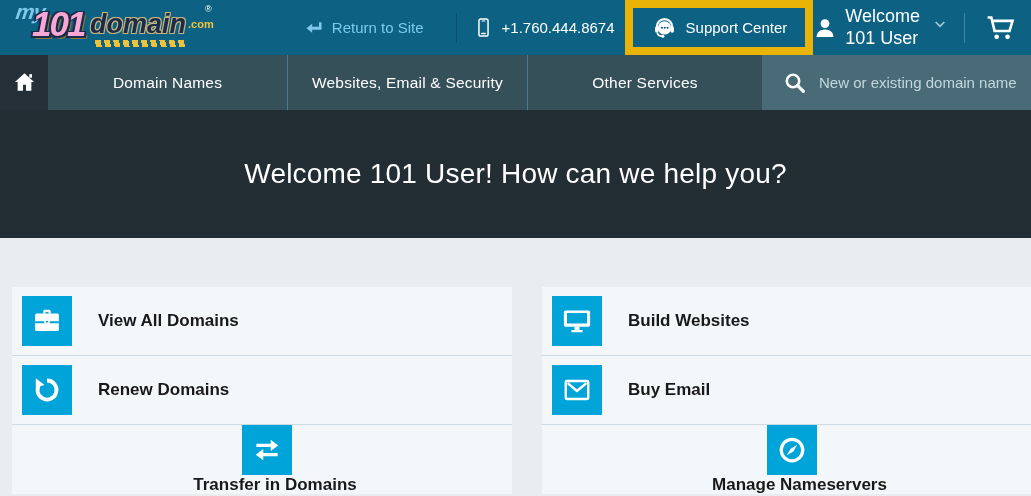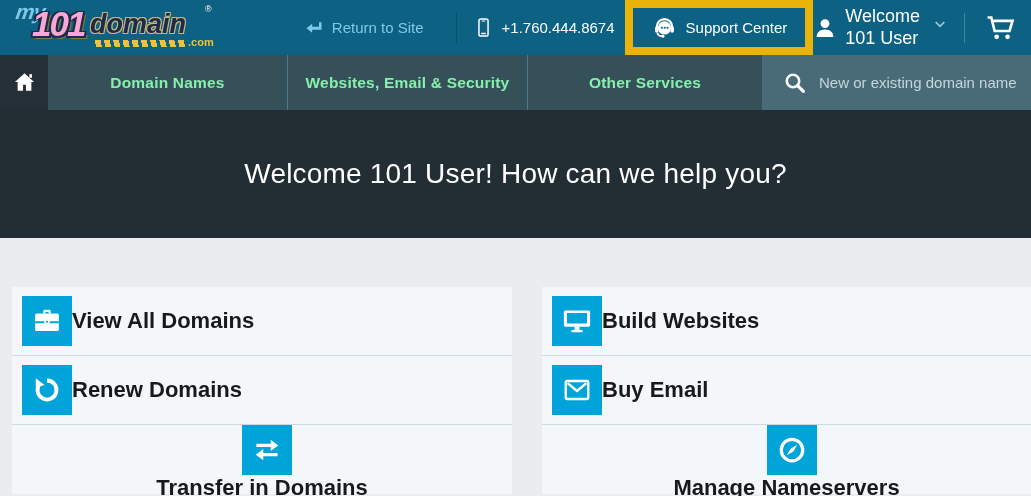--- a/index.html
+++ b/index.html
@@ -31,42 +31,42 @@
     position: absolute; left: 74px; top: 6px; font-size: 27px; font-weight: bold; font-style: italic;
     color: #1d2b4a; letter-spacing: 0px;
     text-shadow: -1px -1px 0 #c8b57a, 1px -1px 0 #c8b57a, -1px 1px 0 #c8b57a, 1px 1px 0 #c8b57a;
   }
   .logo-reg { position: absolute; left: 189px; top: 1px; font-size: 9px; color: #fff; font-style: normal; }
   .logo-stripes {
     position: absolute; left: 78px; top: 37px; width: 92px; height: 7px;
     background: repeating-linear-gradient(60deg, transparent 0 3px, #efc23c 3px 8px);
     transform: skewX(-20deg);
   }
-  .logo-tld { position: absolute; left: 172px; top: 33px; font-size: 11px; font-weight: bold; color: #efc23c; }
+  .logo-tld { position: absolute; left: 172px; top: 15px; font-size: 11px; font-weight: bold; color: #efc23c; }
 
   .topbar-right { display: flex; align-items: center; color: #fff; font-size: 15px; }
   .topbar-item { display: flex; align-items: center; gap: 8px; cursor: pointer; text-decoration: none; color: #fff; white-space: nowrap; }
   .topbar-item.return { color: #7ec9e9; margin-right: 16px; }
   .topbar-item.phone { margin-right: 10px; }
   .tb-divider { width: 1px; height: 30px; background: rgba(255,255,255,0.22); margin: 0 16px; flex-shrink: 0; }
   .tb-divider.subtle { background: rgba(0,0,0,0.18); }
   .support-annotation { border: 8px solid #eab308; padding: 6px 18px; flex-shrink: 0; }
   .welcome-lines { display: flex; flex-direction: column; font-size: 18px; line-height: 1.22; }
   .user-chevron { margin-left: 4px; margin-top: -8px; }
   .cart-btn { display: flex; align-items: center; cursor: pointer; padding: 2px 4px; }
 
   
   .navbar { height: 55px; flex: 0 0 55px; background: #36505a; display: flex; }
   .nav-home {
     width: 48px; flex: 0 0 48px; background: #242f37;
     display: flex; align-items: center; justify-content: center; cursor: pointer;
   }
   .nav-item {
     display: flex; align-items: center; justify-content: center;
-    color: #86efac; font-size: 15.5px; font-weight: bold; letter-spacing: 0.2px;
+    color: #ffffff; font-size: 15.5px; font-weight: normal; letter-spacing: 0.2px;
     border-left: 1px solid #4a7b8e; cursor: pointer; text-decoration: none;
   }
   .nav-item.w1 { flex: 0 0 239px; border-left: none; }
   .nav-item.w2 { flex: 0 0 240px; }
   .nav-item.w3 { flex: 0 0 235px; }
   .nav-search {
     flex: 1; background: #486b77; display: flex; align-items: center;
     padding-left: 21px; gap: 10px;
   }
   .nav-search input {
@@ -90,21 +90,21 @@
   .ql-row {
     display: flex; align-items: center; height: 69px; background: #f4f7f9;
     border-bottom: 1px solid #ccdbe1; cursor: pointer; text-decoration: none;
   }
   .ql-row:last-child { border-bottom: none; flex-direction: column; }
   .ql-icon {
     width: 50px; height: 50px; flex: 0 0 50px; background: #00a4d8; margin-left: 10px;
     display: flex; align-items: center; justify-content: center;
   }
   .ql-icon svg { width: 30px; height: 30px; }
-  .ql-label { font-size: 22px; font-weight: bold; color: #191919; }
+  .ql-label { margin-left: 26px; font-size: 17px; font-weight: bold; color: #191919; }
 
   svg { display: block; }
 </style>
 </head>
 <body>
 
 <div class="screen">
 
   <header class="topbar">
     <a class="logo">

